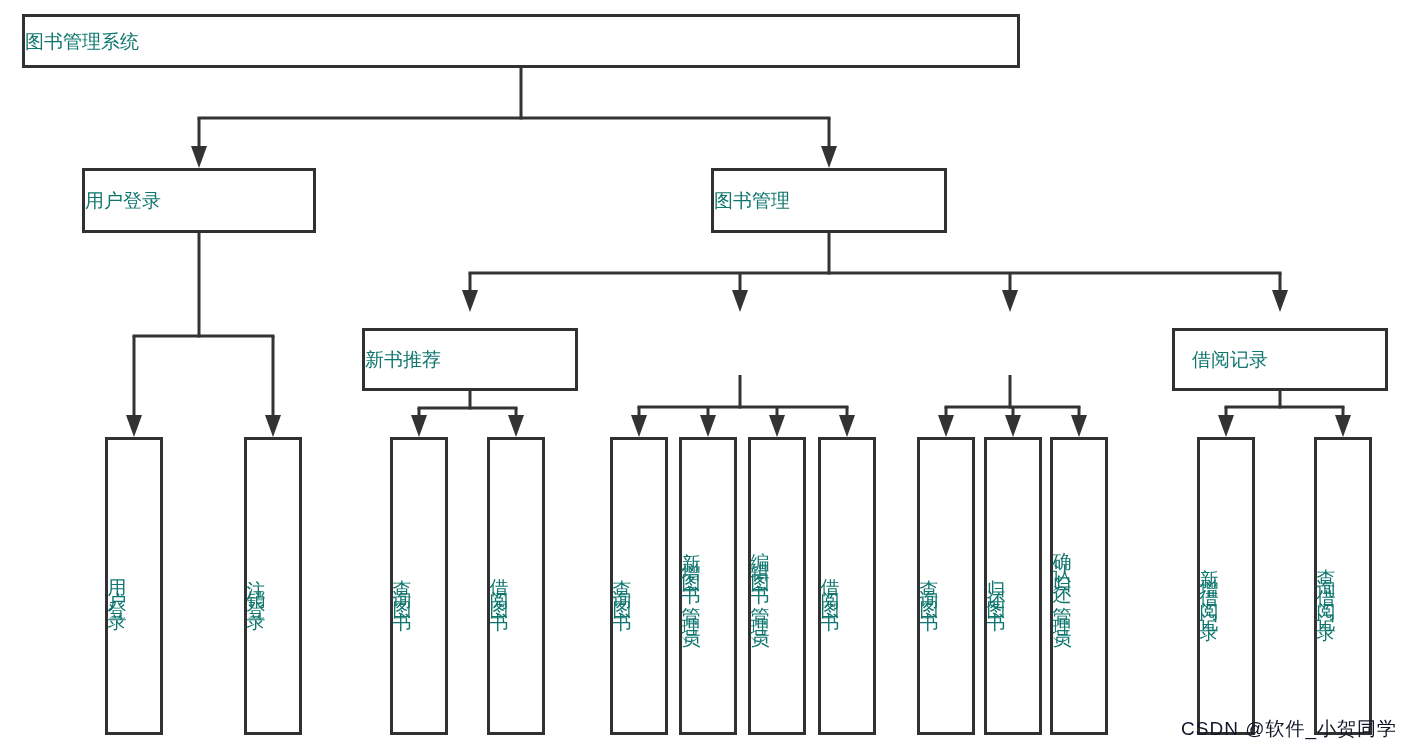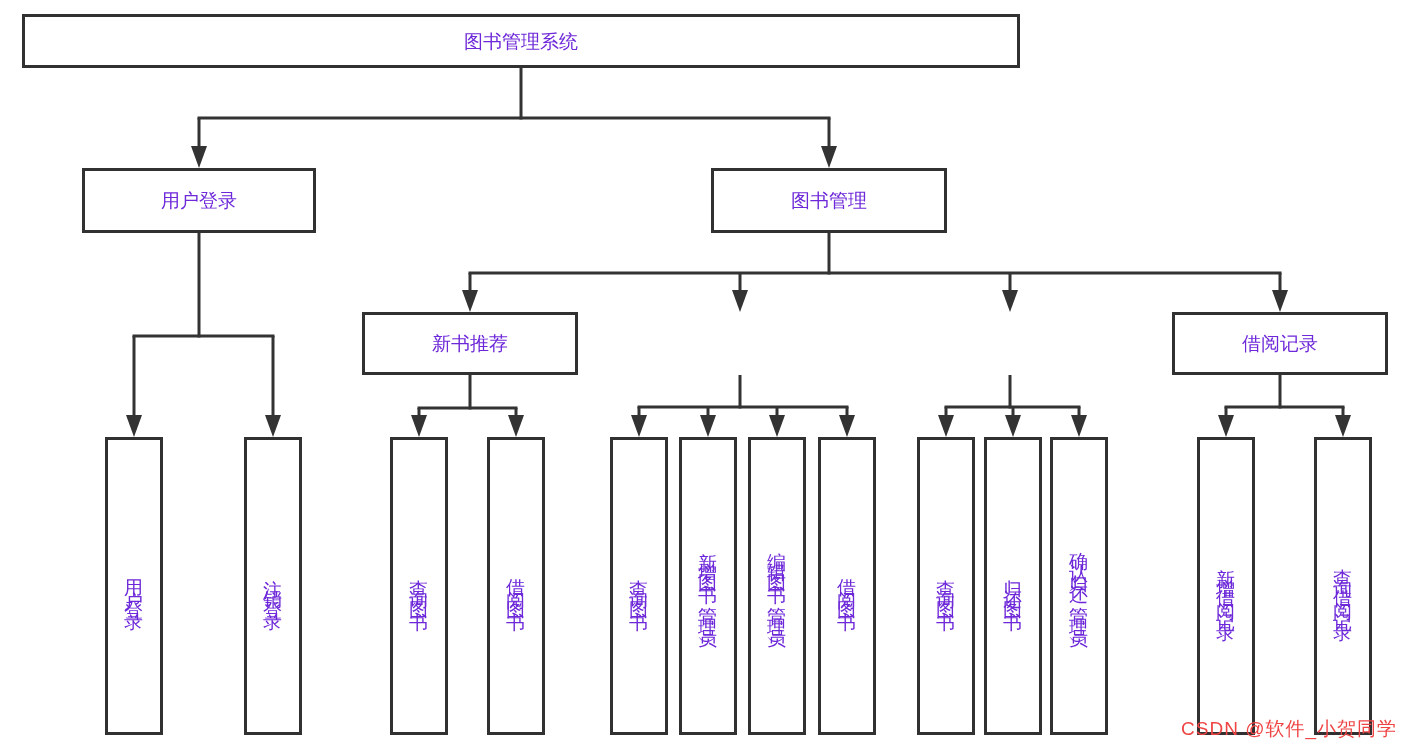--- a/index.html
+++ b/index.html
@@ -14,56 +14,56 @@
   svg.connectors line { stroke: #333333; stroke-width: 3; }
   svg.connectors polygon { fill: #333333; stroke: none; }
 
   .node {
     position: absolute;
     box-sizing: border-box;
     border: 3px solid #313131;
     background: #ffffff;
     display: flex;
     align-items: center;
-    justify-content: center;
-    color: #6d28d9;
+    justify-content: flex-start;
+    color: #0f766e;
     font-size: 19px;
     line-height: 1;
     text-align: center;
   }
   .node > span { display: block; white-space: nowrap; }
 
   
   .root-node   { left: 22px;  top: 14px;  width: 998px; height: 54px; }
   .lv2-a       { left: 82px;  top: 168px; width: 234px; height: 65px; }
   .lv2-b       { left: 711px; top: 168px; width: 236px; height: 65px; }
-  .lv3         { top: 312px; width: 216px; height: 63px; }
+  .lv3         { top: 328px; width: 216px; height: 63px; }
   .lv3-1 { left: 362px; }  .lv3-2 { left: 632px; }
-  .lv3-3 { left: 902px; }  .lv3-4 { left: 1172px; }
+  .lv3-3 { left: 902px; }  .lv3-4 { left: 1172px; padding-left: 17px; }
 
   
   .leaf { top: 437px; width: 58px; height: 298px; }
   .leaf > span {
     writing-mode: vertical-rl;
     text-orientation: mixed;
     letter-spacing: 11px;
     line-height: 1;
   }
   .leaf-1  { left: 105px; }  .leaf-2  { left: 244px; }
   .leaf-3  { left: 390px; }  .leaf-4  { left: 487px; }
   .leaf-5  { left: 610px; }  .leaf-6  { left: 679px; }
   .leaf-7  { left: 748px; }  .leaf-8  { left: 818px; }
   .leaf-9  { left: 917px; }  .leaf-10 { left: 984px; }
   .leaf-11 { left: 1050px; } .leaf-12 { left: 1197px; }
   .leaf-13 { left: 1314px; }
 
   .watermark {
     position: absolute;
     right: 8px; bottom: 5px;
-    color: #ef4444;
+    color: #0f172a;
     font-size: 19px;
     letter-spacing: 1px;
   }
 </style>
 </head>
 <body>
 
 <div class="stage">
 
   <svg class="connectors" viewBox="0 0 1405 747" xmlns="http://www.w3.org/2000/svg">

